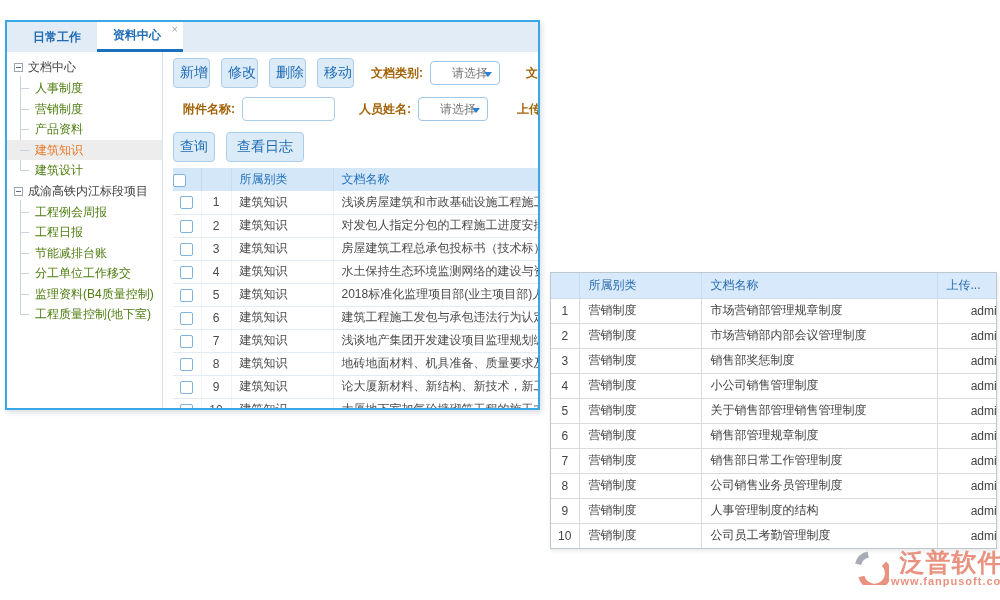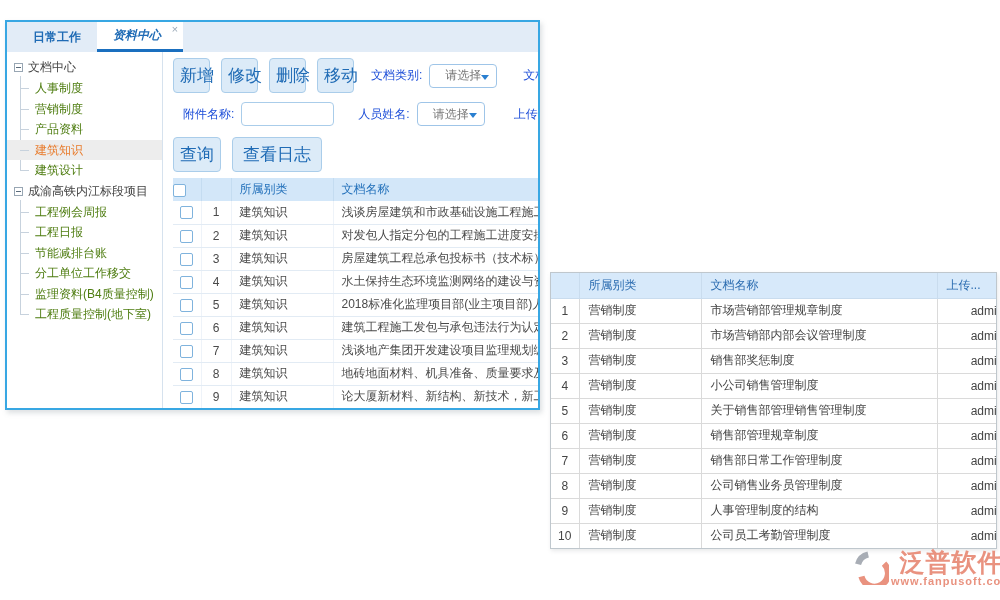--- a/index.html
+++ b/index.html
@@ -7,21 +7,21 @@
     font-family:"Liberation Sans","DejaVu Sans",sans-serif; }
   .stage { position:relative; width:1000px; height:600px; background:#fff; overflow:hidden; }
 
   
   .panel1 { position:absolute; left:5px; top:20px; width:535px; height:390px;
     border:2px solid #38a7e3; background:#fff; overflow:hidden;
     box-shadow:2px 3px 5px rgba(120,130,140,.25); }
   .tabbar { height:30px; background:#e2ecf7; display:flex; align-items:stretch; padding-left:10px; }
   .tab { display:flex; align-items:center; padding:0 16px; font-size:12px; font-weight:bold;
     color:#1f6bb5; cursor:pointer; position:relative; }
-  .tab.active { background:#fff; border-bottom:3px solid #1a6fbf; padding-right:22px;font-style:italic; }
+  .tab.active { background:#fff; border-bottom:3px solid #1a6fbf; padding-right:22px; }
   .tab .close { position:absolute; top:2px; right:5px; font-size:11px; font-weight:normal;
     color:#9aa9b8; line-height:11px; cursor:pointer; }
   .pbody { display:flex; height:438px; }
 
   
   .tree { width:156px; border-right:1px solid #d6e2ee; padding-top:5px; font-size:12px;
     overflow:hidden; flex:0 0 auto; }
   .t-root { display:flex; align-items:center; height:21px; padding-left:7px; gap:5px;
     color:#444; cursor:pointer; white-space:nowrap; }
   .expander { width:9px; height:9px; border:1px solid #98a6b3; background:#fff;
@@ -34,26 +34,26 @@
   .t-leaf { position:relative; height:20.5px; line-height:20.5px; padding-left:28px;
     color:#4d7c0f; cursor:pointer; white-space:nowrap; }
   .t-leaf::before { content:""; position:absolute; left:13px; top:50%; width:9px; height:1px;
     background:#c7d2dd; }
   .t-leaf.selected { background:#ededed; color:#e87c2d; }
 
   
   .main { flex:1; min-width:0; padding:6px 0 0 10px; overflow:hidden; font-size:12px; }
   .trow { display:flex; align-items:center; white-space:nowrap; }
   .btn { background:#dcebf8; border:1px solid #aacdea; border-radius:4px; color:#1f6bb5;
-    font-size:17px; padding:5px 6px; min-width:37px; text-align:center; cursor:pointer; }
+    font-size:14px; padding:5px 6px; min-width:37px; text-align:center; cursor:pointer; }
   .btn.wide { padding:5px 10px; }
   .gap { margin-left:11px; }
-  .flabel { color:#1d4ed8; }
+  .flabel { color:#a16207;font-weight:bold; }
   .dd { width:70px; height:24px; border:1px solid #9fc5e8; border-radius:4px; background:#fff;
-    display:flex; align-items:center; padding:0 15px; color:#777; cursor:pointer; position:relative; }
+    display:flex; align-items:center; padding:0 21px; color:#777; cursor:pointer; position:relative; }
   .dd .caret { position:absolute; right:7px; top:10px; width:0; height:0;
     border-left:4px solid transparent; border-right:4px solid transparent;
     border-top:5px solid #2a7fd0; }
   .tinput { width:93px; height:24px; border:1px solid #aacdea; border-radius:4px;
     font-size:12px; padding:0 5px; color:#444; outline:none; }
 
   table { border-collapse:collapse; table-layout:fixed; font-size:12px; }
   .doc-table { width:560px; margin-top:6px; }
   .doc-table th { background:#d3e7f9; color:#2270ba; font-weight:normal; text-align:left;
     height:23px; padding:0 0 0 8px; border-right:1px solid #c4dcf1; white-space:nowrap; overflow:hidden; }

